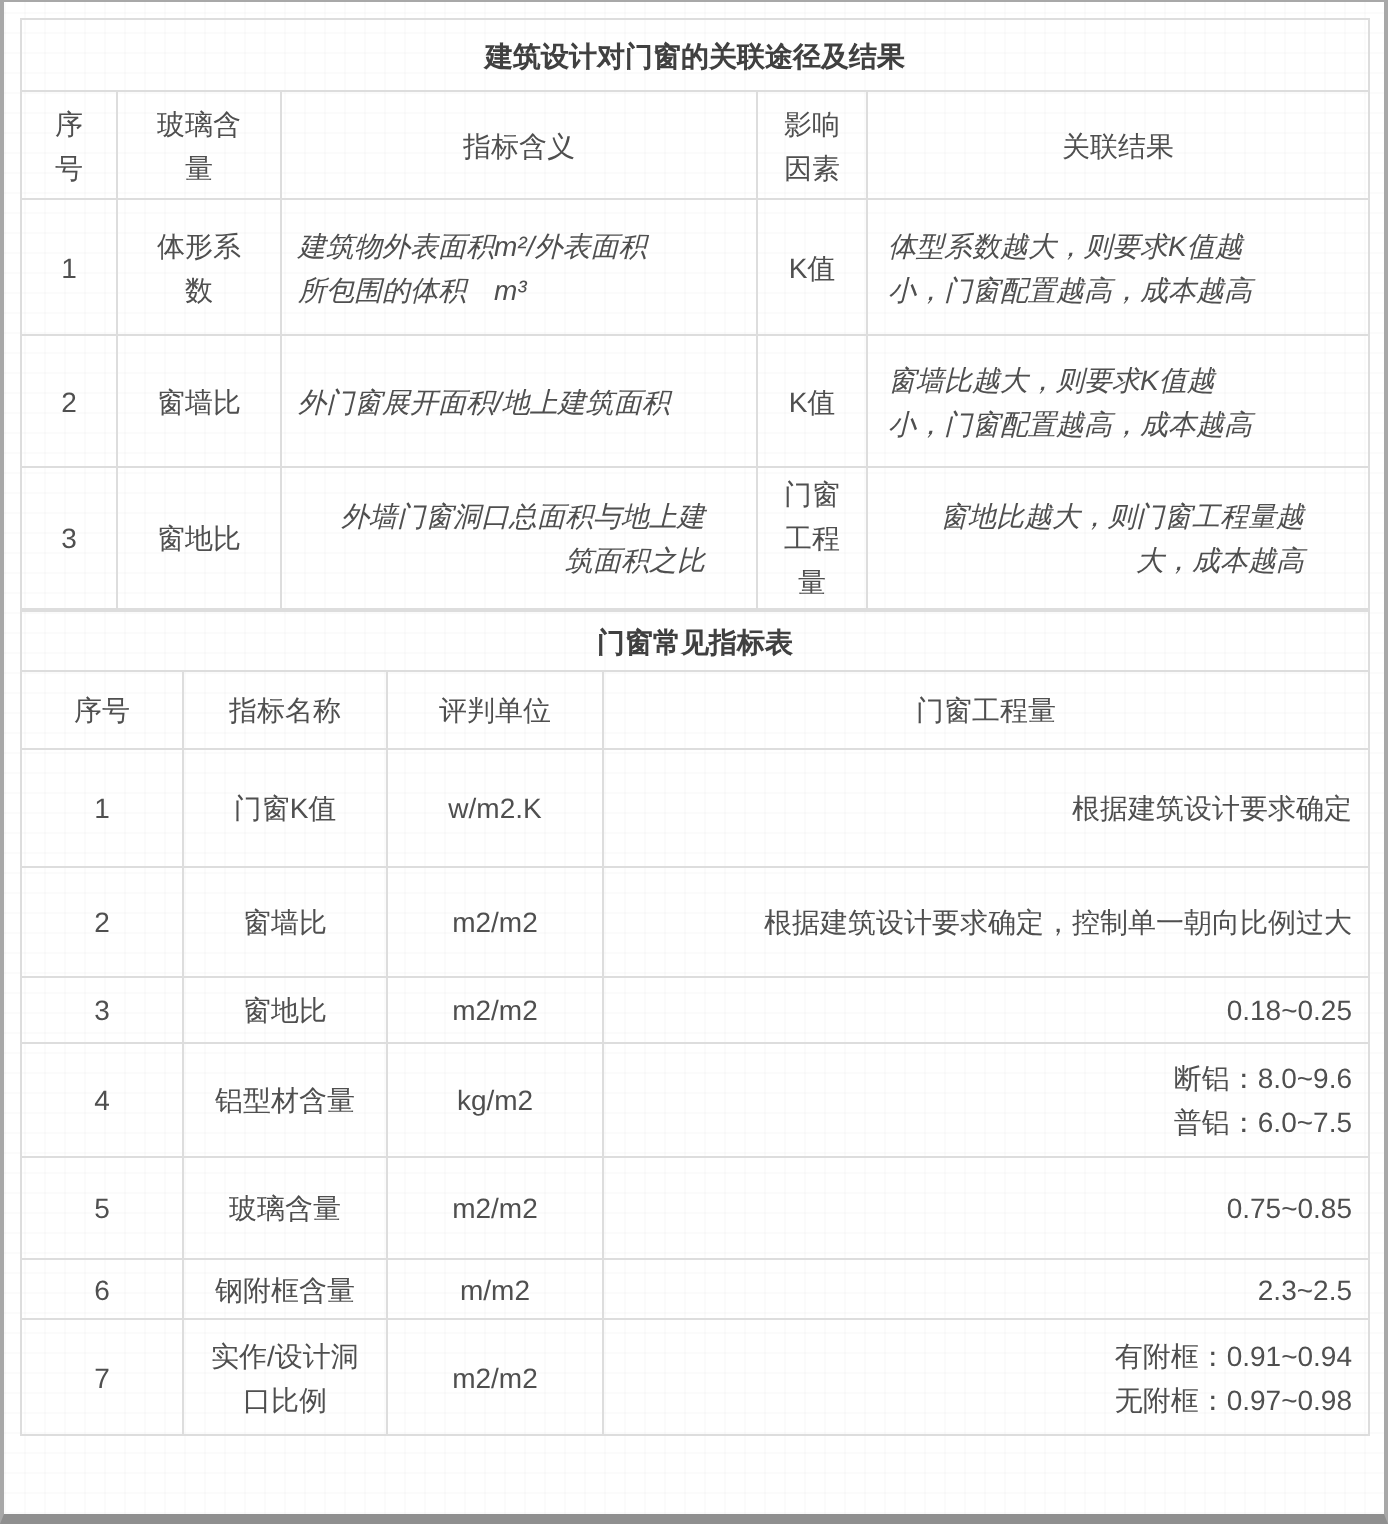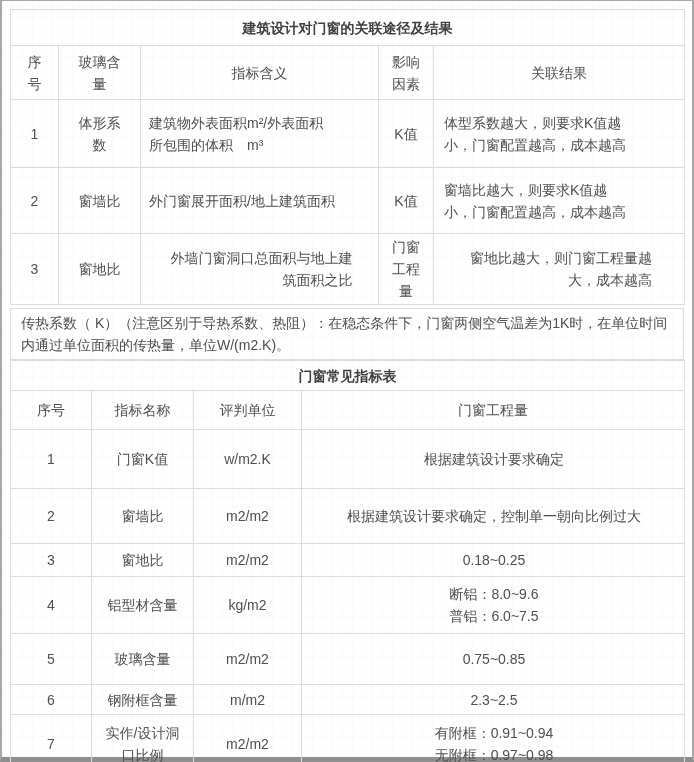--- a/index.html
+++ b/index.html
@@ -23,21 +23,21 @@
   }
   .title-cell{font-weight:bold;color:#404040;}
   
   .t1 .tr-title{height:36px;}
   .t1 .tr-head{height:54px;}
   .t1 .tr-r1{height:68px;}
   .t1 .tr-r2{height:66px;}
   .t1 .tr-r3{height:70px;}
   .t1 td.meaning{text-align:left;padding-left:8px;}
   .t1 td.result{text-align:left;padding-left:10px;}
-  .t1 td.meaning .nw,.t1 td.result .nw{display:inline-block;max-width:186px;vertical-align:middle;}
+  .t1 td.meaning .nw,.t1 td.result .nw{display:inline-block;max-width:186px;vertical-align:middle;font-style:italic;}
   .t1 .tr-r3 td.meaning,.t1 .tr-r3 td.result{text-align:center;padding-left:8px;}
   .t1 .tr-r3 td.meaning .nw,.t1 .tr-r3 td.result .nw{text-align:right;}
   
   .note{
     box-sizing:border-box;width:674px;margin-top:3px;
     border:1px solid #dddddd;padding:3px 10px;
     color:#4f4f4f;font-size:14px;line-height:22px;text-align:left;
     min-height:52px;
   }
   
@@ -45,21 +45,21 @@
   .t2 .tr-title{height:30px;}
   .t2 .tr-head{height:39px;}
   .t2 .tr-s1{height:35px;}
   .t2 .tr-s2{height:55px;}
   .t2 .tr-s3{height:33px;}
   .t2 .tr-s4{height:57px;}
   .t2 .tr-s5{height:30px;}
   .t2 .tr-s6{height:30px;}
   .t2 .tr-s7{height:58px;}
   .t2 td.range{text-align:left;padding-left:10px;}
-  .range-line{display:block;text-align:center;}
+  .range-line{display:block;text-align:right;}
 </style>
 </head>
 <body>
 
 <div class="page">
 
   <table class="t1">
     <colgroup>
       <col style="width:48px">
         <col style="width:82px">
@@ -95,21 +95,20 @@
       <tr class="tr-r3">
         <td class="no">3</td>
         <td class="ind" style="padding:2px 14px">窗地比</td>
         <td class="meaning"><span class="nw">外墙门窗洞口总面积与地上建筑面积之比</span></td>
         <td class="factor">门窗工程量</td>
         <td class="result"><span class="nw">窗地比越大，则门窗工程量越大，成本越高</span></td>
       </tr>
     </tbody>
   </table>
 
-  <div class="note">传热系数（ K）（注意区别于导热系数、热阻）：在稳态条件下，门窗两侧空气温差为1K时，在单位时间内通过单位面积的传热量，单位W/(m2.K)。</div>
 
   <table class="t2">
     <colgroup>
       <col style="width:81px">
         <col style="width:102px">
         <col style="width:108px">
         <col style="width:383px">
     </colgroup>
     <tbody>
       <tr class="tr-title">

